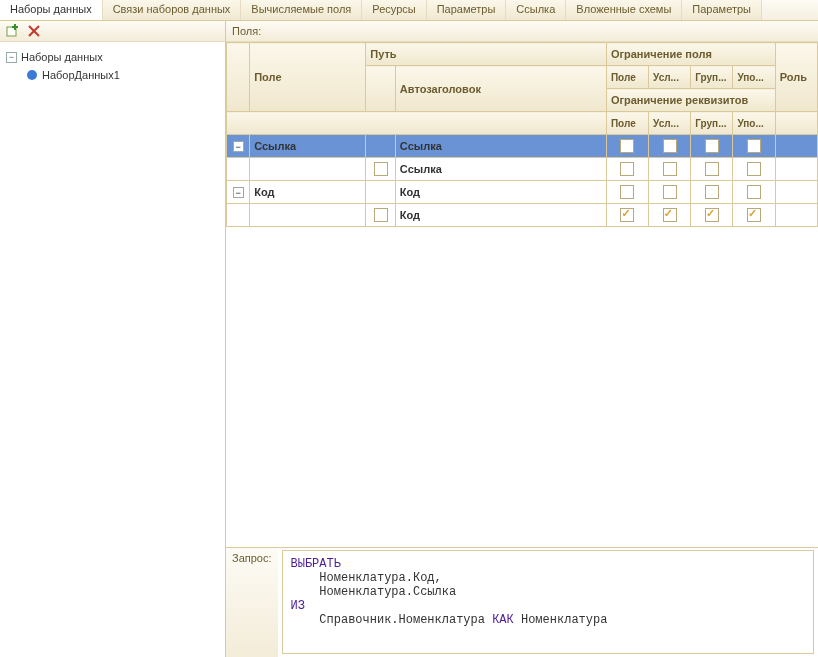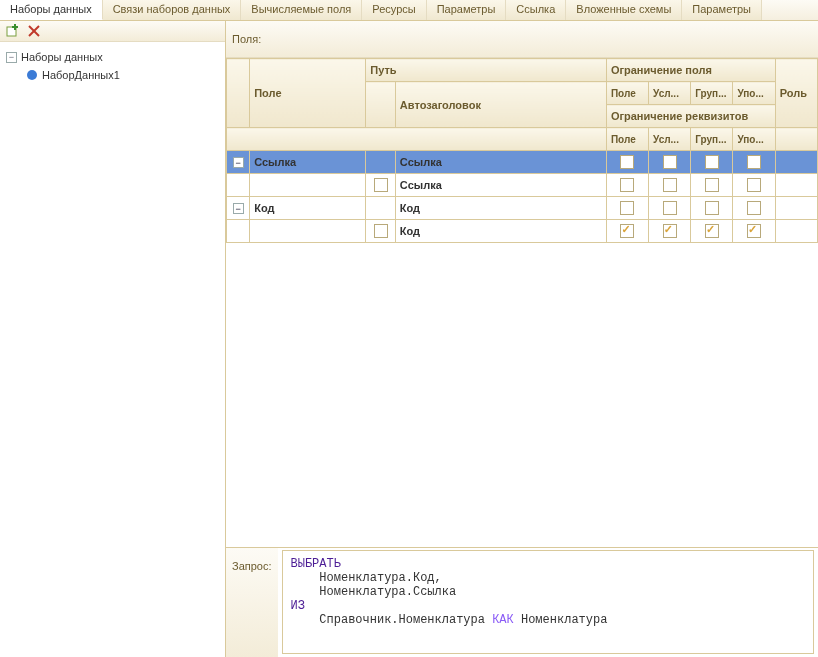--- a/index.html
+++ b/index.html
@@ -9,35 +9,35 @@
 .main{display:flex;height:637px}
 .sidebar{width:225px;border-right:1px solid #d9c99b;display:flex;flex-direction:column;background:#fff}
 .sidetoolbar{height:20px;background:linear-gradient(#fdfbf5,#f3ecd8);display:flex;align-items:center;padding:0 6px;gap:8px;border-bottom:1px solid #e5dcc2}
 .icon{display:inline-flex;align-items:center;justify-content:center}
 .tree{padding:6px 4px;flex:1;overflow:auto}
 .tree-row{display:flex;align-items:center;height:18px;gap:4px;padding-left:2px}
 .tree-row.l1{padding-left:22px}
 .exp{width:9px;height:9px;border:1px solid #9aa;background:#fff;display:flex;align-items:center;justify-content:center;font-size:9px;line-height:1;color:#667;cursor:default}
 .node-sel{background:#4a78c8;color:#fff;padding:0 2px}
 .content{flex:1;display:flex;flex-direction:column}
-.sec-lbl{padding:12px 6px;color:#6b5b2e;background:linear-gradient(#fdfbf5,#f3ecd8);border-bottom:1px solid #e5dcc2}
+.sec-lbl{padding:4px 6px;color:#6b5b2e;background:linear-gradient(#fdfbf5,#f3ecd8);border-bottom:1px solid #e5dcc2}
 .grid-wrap{flex:1;overflow:auto;border-bottom:1px solid #d9c99b}
 table.grid{border-collapse:collapse;width:100%;table-layout:fixed}
 table.grid th,table.grid td{border:1px solid #d9c99b;padding:2px 4px;height:18px;text-align:left;font-weight:bold;color:#333;overflow:hidden;white-space:nowrap}
 table.grid th{background:linear-gradient(#fbf7ea,#f0e7cd);color:#6b5b2e}
 table.grid th.sub{font-size:10px}
 .row-sel td{background:#6a93d6;color:#fff}
 .row-sel td .cb{background:#fff}
 .cb{width:12px;height:12px;border:1px solid #b8a97a;display:inline-block;vertical-align:middle;background:#fff;position:relative}
 .cb.chk::after{content:"✓";position:absolute;top:-2px;left:0;font-size:11px;color:#d9a43b}
 .cb-cell{text-align:center !important}
 .minus{width:9px;height:9px;border:1px solid #9aa;display:inline-flex;align-items:center;justify-content:center;font-size:9px;color:#667;background:#fff}
 .query-area{height:110px;display:flex;}
 .query-box{flex:1;border:1px solid #d9c99b;margin:2px 4px 4px 4px;padding:6px 8px;font-family:"Courier New",monospace;font-size:12px;overflow:auto;background:#fff;white-space:pre}
-.kw{color:#4c1d95}.kw2{color:#8b5cf6}
+.kw{color:#4c1d95}.kw2{color:#4c1d95}
 .col-exp{width:22px}
 .col-field{width:110px}
 .col-path{width:28px}
 .col-auto{width:200px}
 .col-c{width:40px}
 .col-role{width:40px}
 </style>
 </head>
 <body>
 

